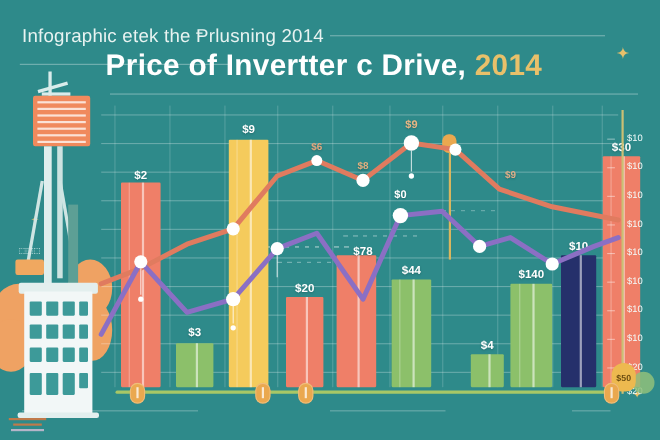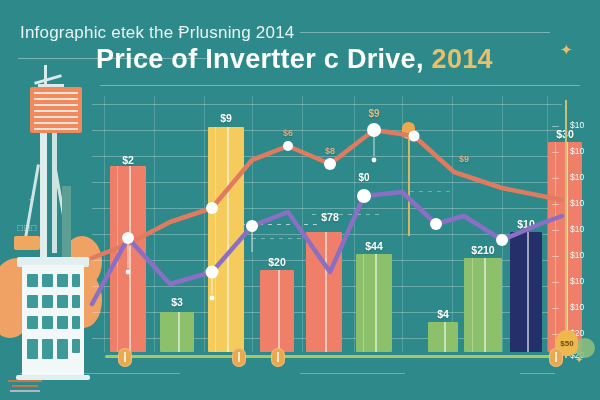--- a/index.html
+++ b/index.html
@@ -212,38 +212,38 @@
     <div class="barlabel" style="left:134px;top:16px;">$9</div>
 
     <div class="bar" style="left:168px;width:34px;height:82px;background:#ef7f68;">
       <div class="sheen"></div>
       </div>
     <div class="barlabel" style="left:185px;top:160px;">$20</div>
 
     <div class="bar" style="left:214px;width:36px;height:120px;background:#ef7f68;">
       <div class="sheen"></div>
       </div>
-    <div class="barlabel" style="left:232px;top:115px;padding-left:12px;">$78</div>
+    <div class="barlabel" style="left:232px;top:127px;padding-left:12px;">$78</div>
 
     <div class="bar" style="left:264px;width:36px;height:98px;background:#8cc06a;">
       <div class="sheen"></div>
         <div class="sheen2"></div>
       </div>
     <div class="barlabel" style="left:282px;top:144px;">$44</div>
 
     <div class="bar" style="left:336px;width:30px;height:30px;background:#8cc06a;">
       <div class="sheen"></div>
       </div>
     <div class="barlabel" style="left:351px;top:212px;">$4</div>
 
     <div class="bar" style="left:372px;width:38px;height:94px;background:#8cc06a;">
       <div class="sheen"></div>
         <div class="sheen2"></div>
       </div>
-    <div class="barlabel" style="left:391px;top:148px;">$210</div>
+    <div class="barlabel" style="left:391px;top:148px;">$140</div>
 
     <div class="bar" style="left:418px;width:32px;height:120px;background:#25306b;">
       <div class="sheen"></div>
       </div>
     <div class="barlabel" style="left:434px;top:122px;">$10</div>
 
     <div class="bar" style="left:456px;width:34px;height:210px;background:#ef7f68;">
       <div class="sheen"></div>
         <div class="sheen2"></div>
       </div>

